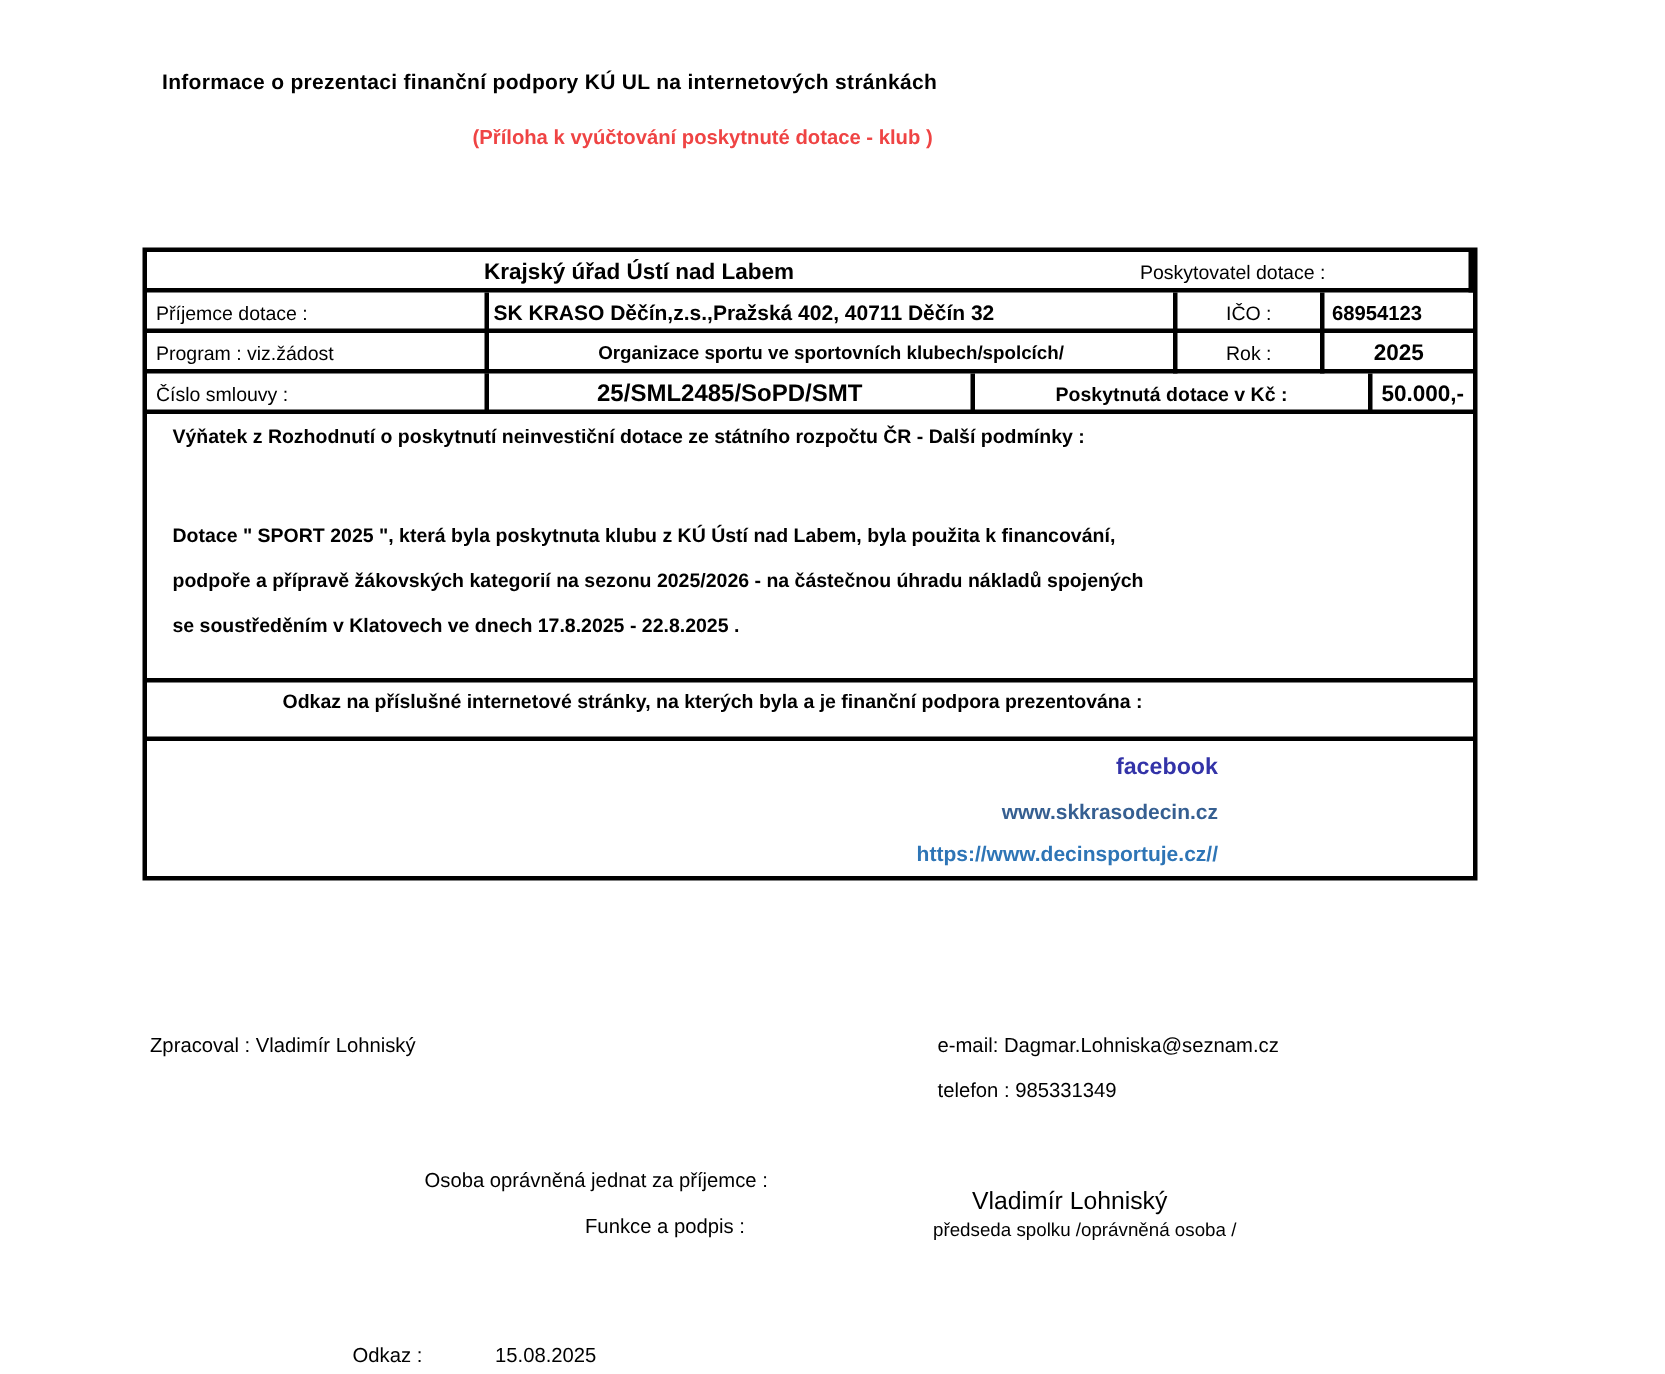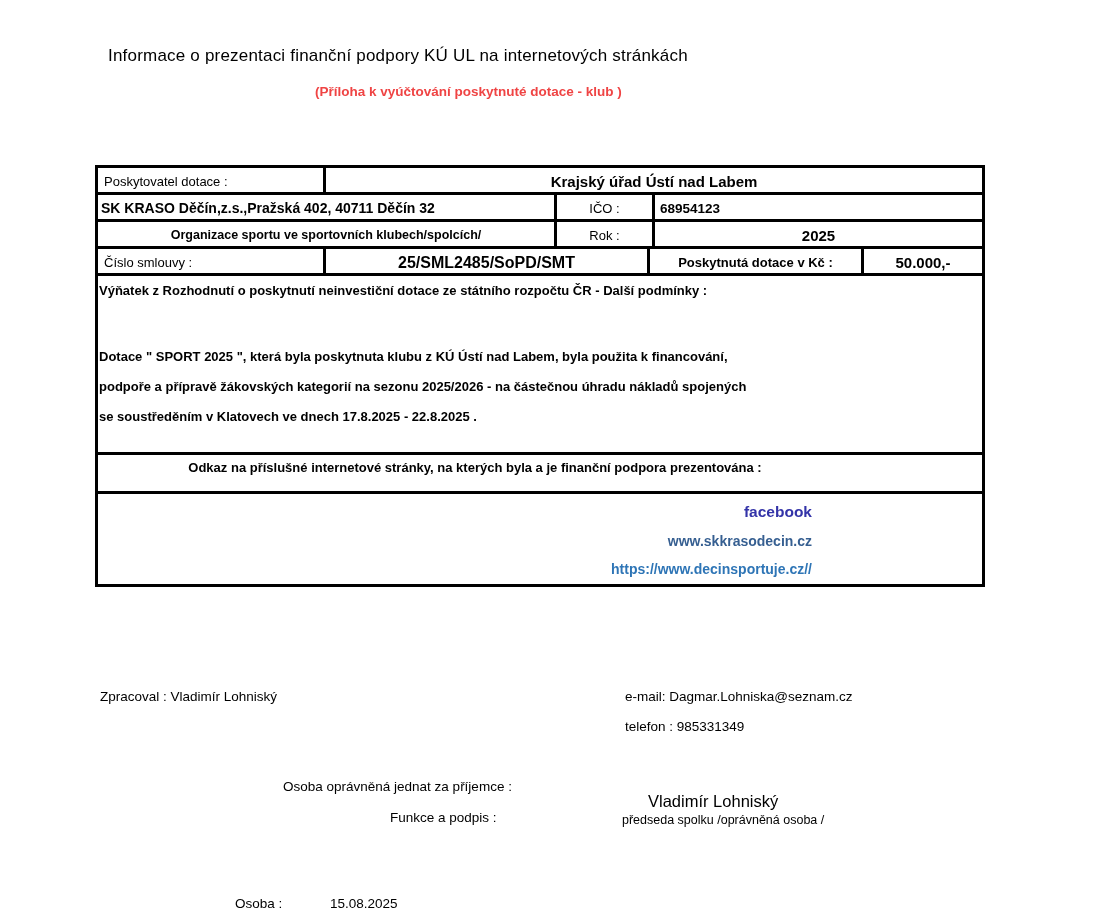--- a/index.html
+++ b/index.html
@@ -1,44 +1,44 @@
 <!DOCTYPE html>
 <html><head>
 <meta charset="utf-8">
 <style>
   * { margin:0; padding:0; box-sizing:border-box; }
   html,body { background:#ffffff; }
   .page {
     position:relative; width:1110px; height:916px; background:#ffffff;
     font-family:"Liberation Sans", sans-serif; color:#000; overflow:hidden;
   }
-  .title { position:absolute; left:108px; top:46px; font-size:17px; font-weight:normal; letter-spacing:0.2px;text-align:center; }
+  .title { position:absolute; left:108px; top:46px; font-size:14px; font-weight:bold; letter-spacing:0.2px;text-align:center; }
   .subtitle { position:absolute; left:315px; top:84px; font-size:13.5px; font-weight:bold; }
 
   .grant-table { position:absolute; left:95px; top:165px; width:890px; border:3px solid #000; }
   .trow { display:flex; border-bottom:3px solid #000; align-items:stretch; }
   .trow.last { border-bottom:none; }
   .cell { overflow:hidden; white-space:nowrap; }
   .bR { border-right:3px solid #000; }
   .h27 { height:27px; line-height:27px; }
   .lbl { width:228px; padding-left:6px; font-size:13px; }
   .ctr { text-align:center; }
   .bold { font-weight:bold; }
 
   .r1-value { flex:1; font-size:15px; }
   .r2-value { width:459px; font-size:14px; padding-left:3px; }
   .mini-lbl { width:98px; font-size:13px; }
   .r2-ico   { flex:1; font-size:13.5px; padding-left:5px; }
   .r3-value { width:459px; font-size:12.5px; }
   .r3-rok   { flex:1; font-size:15px; }
   .r4-value { width:324px; font-size:16px; }
-  .r4-pd    { width:214px; font-size:13px; }
+  .r4-pd    { width:265px; font-size:13px; }
   .r4-amt   { flex:1; font-size:15px; }
 
-  .excerpt { height:176px; padding:7px 1px; font-size:13px; font-weight:bold; }
+  .excerpt { height:176px; padding:7px 17px; font-size:13px; font-weight:bold; }
   .excerpt-heading { margin-bottom:44px; white-space:nowrap; }
   .excerpt-line { line-height:30px; white-space:nowrap; }
 
   .links-header { height:36px; line-height:26px; text-align:center; padding-right:130px; font-size:13px; font-weight:bold; }
   .links-block { height:90px; text-align:right; padding-right:170px; }
   .link { font-weight:bold; }
   .link-fb { font-size:15.5px; padding-top:9px; }
   .link-sm { font-size:14px; padding-top:12px; }
 
   .f-item { position:absolute; font-size:13.5px; white-space:nowrap; }
@@ -56,31 +56,33 @@
 <body>
 
 <div class="page">
 
   <div class="title">Informace o prezentaci finanční podpory KÚ UL na internetových stránkách</div>
   <div class="subtitle" style="color: #ef4444;">(Příloha k vyúčtování poskytnuté dotace - klub )</div>
 
   <div class="grant-table">
 
     <div class="trow h27">
+      <div class="cell r1-value ctr bold h27">Krajský úřad Ústí nad Labem</div>
       <div class="cell lbl bR h27">Poskytovatel dotace :</div>
-      <div class="cell r1-value ctr bold h27">Krajský úřad Ústí nad Labem</div>
     </div>
 
     <div class="trow h27">
+      <div class="cell lbl bR h27">Příjemce dotace :</div>
       <div class="cell r2-value bold bR h27">SK KRASO Děčín,z.s.,Pražská 402, 40711 Děčín 32</div>
       <div class="cell mini-lbl ctr bR h27">IČO :</div>
       <div class="cell r2-ico bold h27">68954123</div>
     </div>
 
     <div class="trow h27">
+      <div class="cell lbl bR h27">Program  : viz.žádost</div>
       <div class="cell r3-value ctr bold bR h27">Organizace sportu ve sportovních klubech/spolcích/</div>
       <div class="cell mini-lbl ctr bR h27">Rok :</div>
       <div class="cell r3-rok ctr bold h27">2025</div>
     </div>
 
     <div class="trow h27">
       <div class="cell lbl bR h27">Číslo smlouvy :</div>
       <div class="cell r4-value ctr bold bR h27">25/SML2485/SoPD/SMT</div>
       <div class="cell r4-pd ctr bold bR h27">Poskytnutá dotace v Kč :</div>
       <div class="cell r4-amt ctr bold h27">50.000,-</div>
@@ -109,16 +111,16 @@
 
   </div>
 
   <div class="f-item f-zpracoval">Zpracoval : Vladimír Lohniský</div>
   <div class="f-item f-email">e-mail: Dagmar.Lohniska@seznam.cz</div>
   <div class="f-item f-telefon">telefon : 985331349</div>
   <div class="f-item f-osoba-label">Osoba oprávněná jednat za příjemce :</div>
   <div class="f-item f-osoba-value">Vladimír Lohniský</div>
   <div class="f-item f-funkce-label">Funkce a podpis :</div>
   <div class="f-item f-funkce-value">předseda spolku /oprávněná osoba /</div>
-  <div class="f-item f-datum-label">Osoba :</div>
+  <div class="f-item f-datum-label">Odkaz :</div>
   <div class="f-item f-datum-value">15.08.2025</div>
 
 </div>
 
 </body></html>

